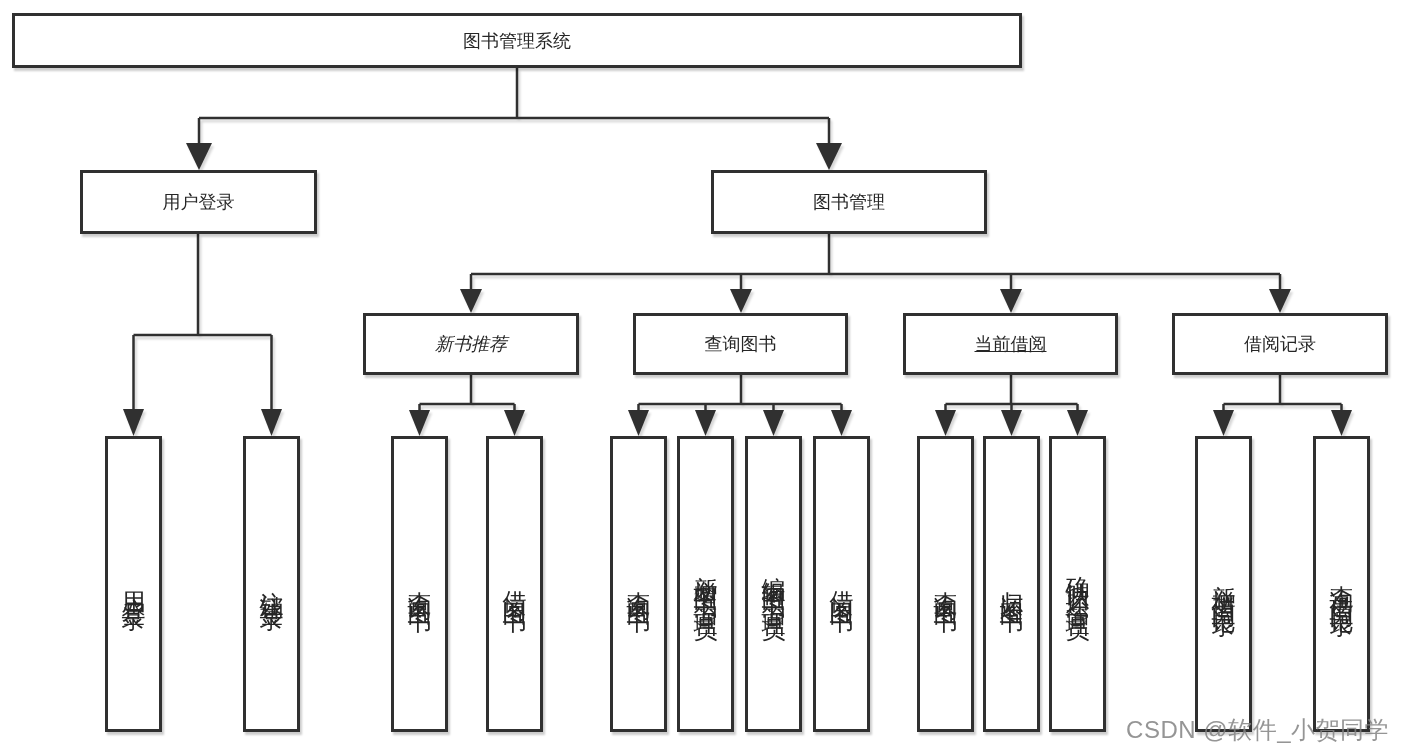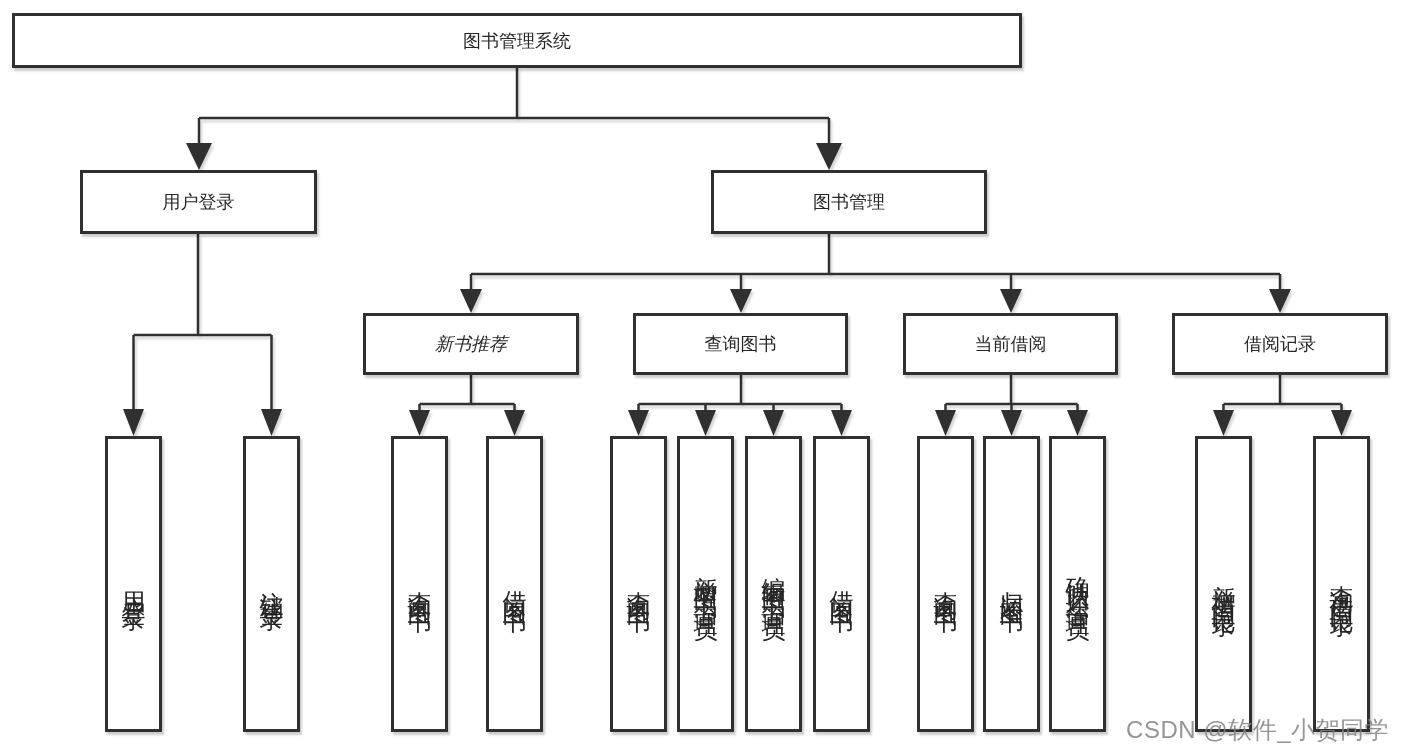--- a/index.html
+++ b/index.html
@@ -83,21 +83,21 @@
     </g>
   </svg>
 
   <div class="box" style="left:12px; top:13px; width:1010px; height:55px;">图书管理系统</div>
 
   <div class="box" style="left:80px; top:170px; width:237px; height:64px;">用户登录</div>
   <div class="box" style="left:711px; top:170px; width:276px; height:64px;">图书管理</div>
 
   <div class="box" style="left:363px; top:313px; width:216px; height:62px;font-style:italic;">新书推荐</div>
   <div class="box" style="left:633px; top:313px; width:215px; height:62px;">查询图书</div>
-  <div class="box" style="left:903px; top:313px; width:215px; height:62px;">当前借阅</div>
+  <div class="box" style="left:903px; top:313px; width:215px; height:62px;text-decoration:underline;">当前借阅</div>
   <div class="box" style="left:1172px; top:313px; width:216px; height:62px;">借阅记录</div>
 
   <div class="box v" style="left:105px; top:436px; width:57px; height:296px;">用户登录</div>
   <div class="box v" style="left:243px; top:436px; width:57px; height:296px;">注销登录</div>
 
   <div class="box v" style="left:391px; top:436px; width:57px; height:296px;">查询图书</div>
   <div class="box v" style="left:486px; top:436px; width:57px; height:296px;">借阅图书</div>
 
   <div class="box v" style="left:610px; top:436px; width:57px; height:296px;">查询图书</div>
   <div class="box v" style="left:677px; top:436px; width:57px; height:296px;">新增图书（管理员）</div>

